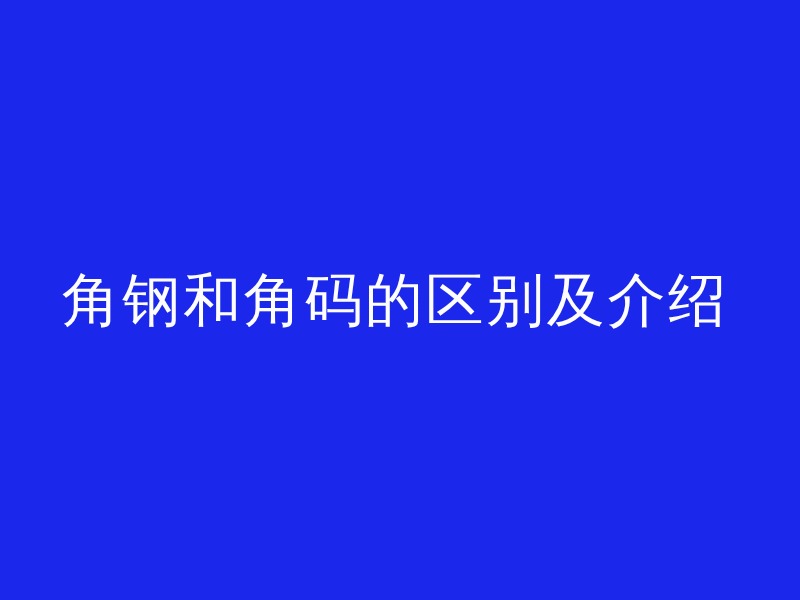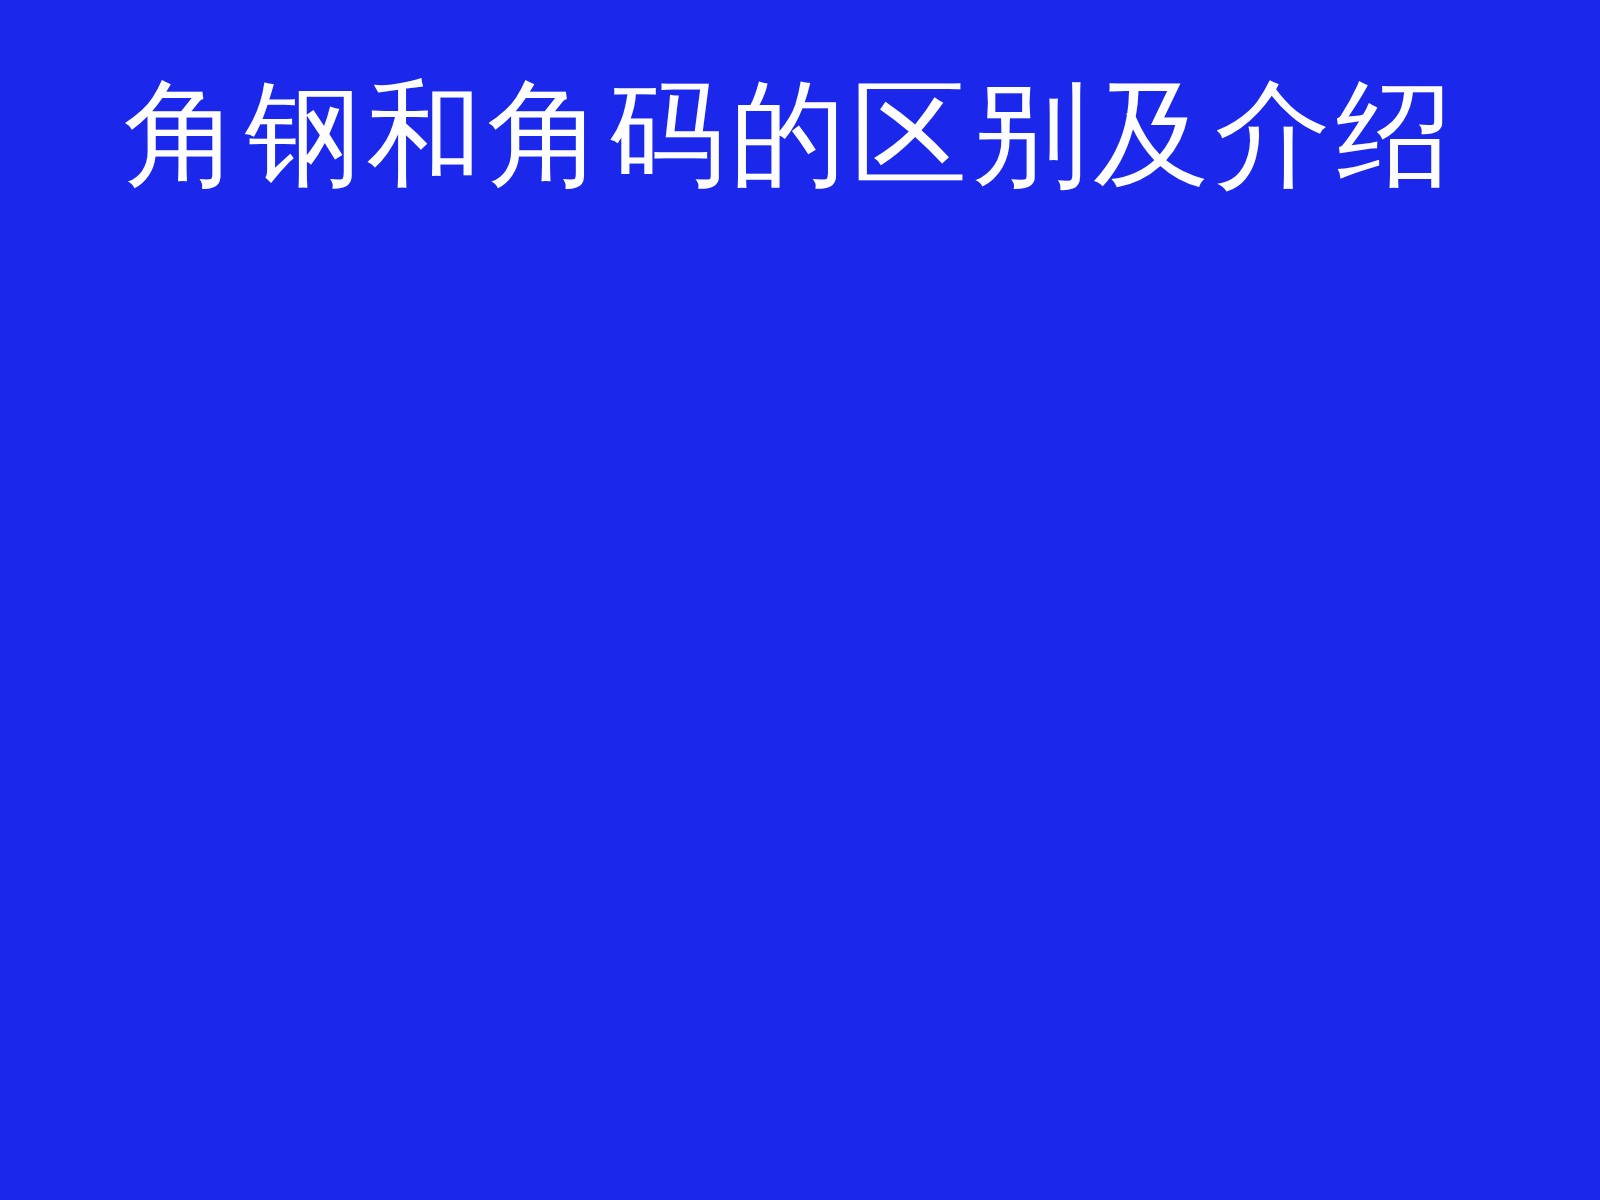--- a/index.html
+++ b/index.html
@@ -23,20 +23,21 @@
   }
 
   
   #title-block {
     position: absolute;
     left: 0;
     top: 0;
     width: 800px;
     height: 600px;
     display: flex;
+    align-items: center;
     justify-content: flex-start;
   }
 
   #title-text {
     display: block;
     margin-left: 62px;
     margin-right: 62px;
     color: #fdfdfd;
     font-family: "Liberation Sans", "DejaVu Sans", sans-serif;
     font-size: 58px;

